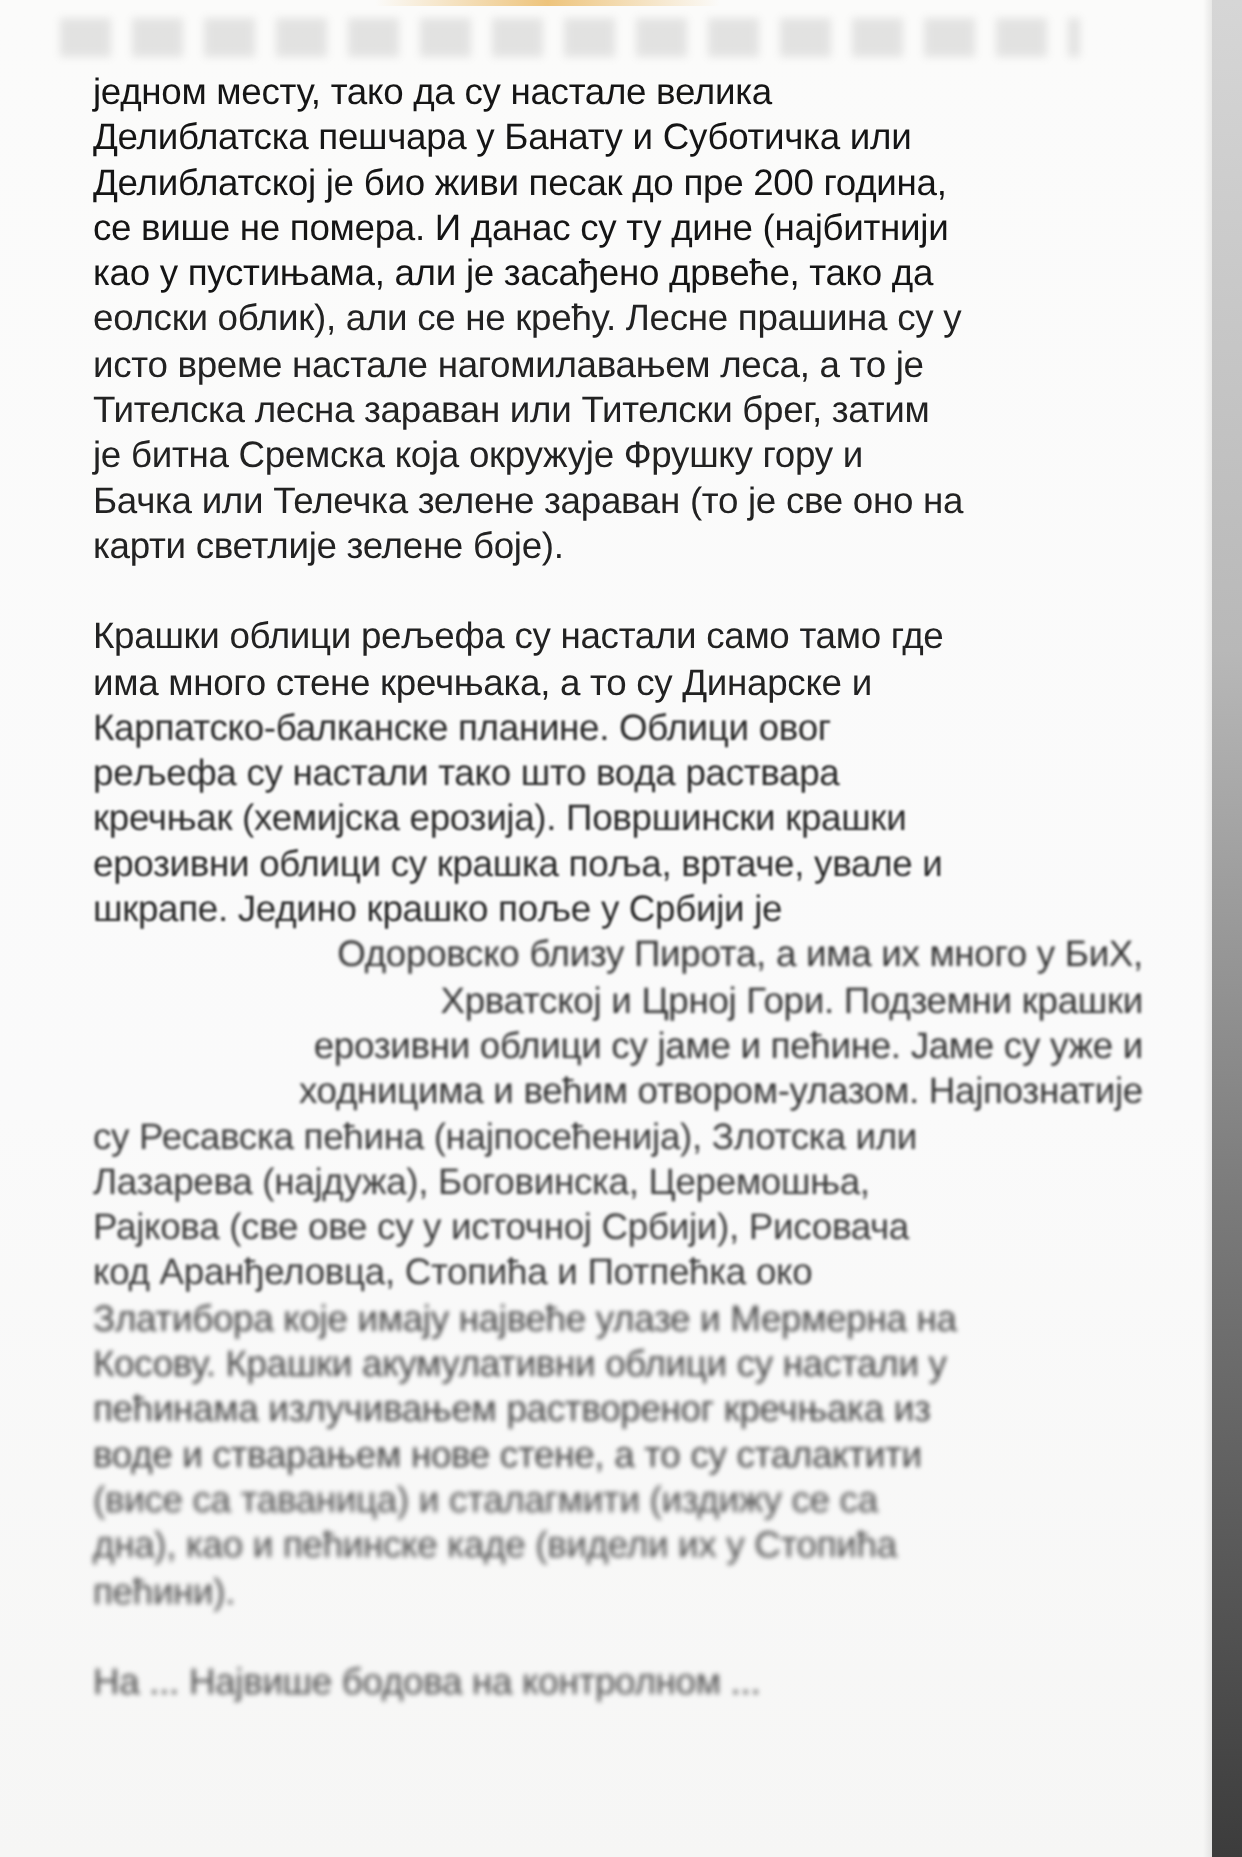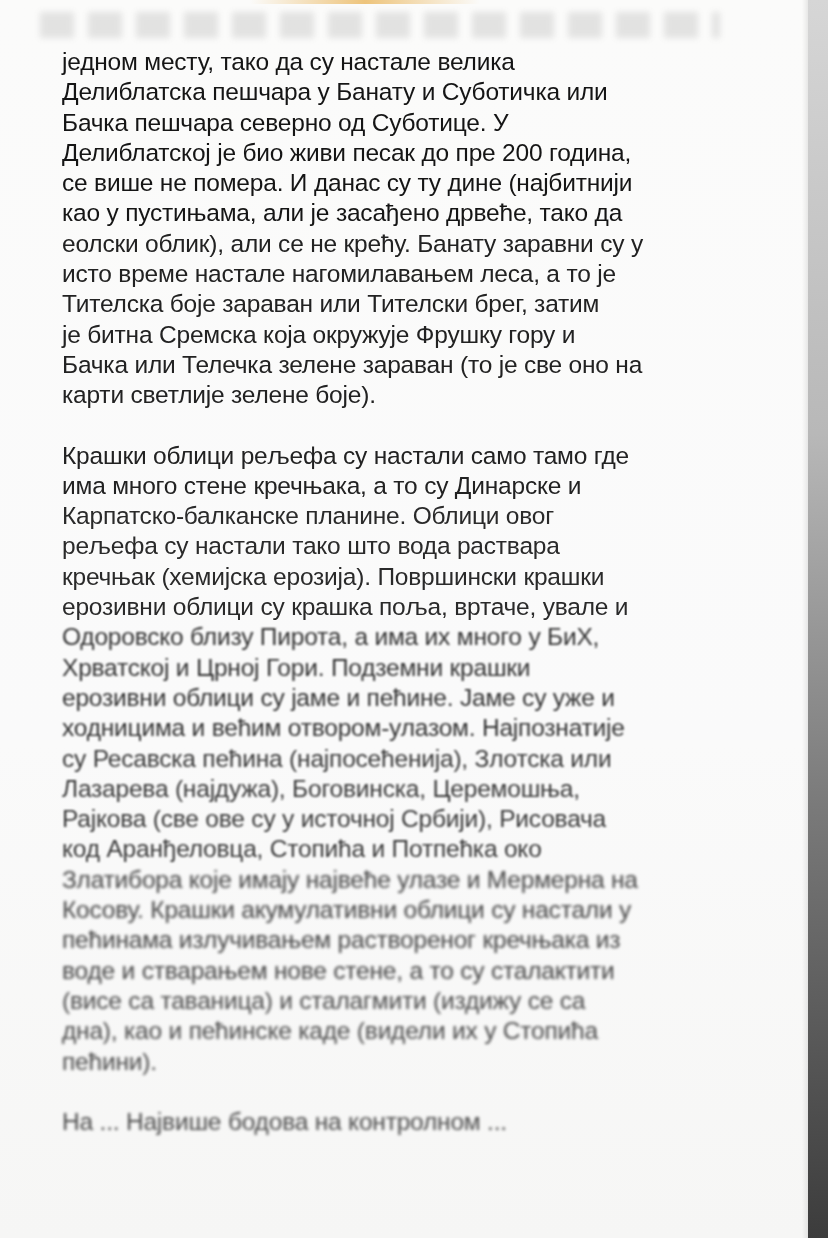--- a/index.html
+++ b/index.html
@@ -54,21 +54,21 @@
       display: block;
       white-space: nowrap;
     }
     .para-gap {
       height: 30px;
     }
     
     .b0 { filter: none; color: #151515; }
     .b1 { filter: blur(0.3px); color: #222; }
     .b2 { filter: blur(0.6px); color: #2a2a2a; }
-    .b3 { filter: blur(0.9px); color: #333; }
+    .b3 { filter: blur(0.9px); color: #333; text-align: right; }
     .b4 { filter: blur(1.2px); color: #3a3a3a; }
     .b5 { filter: blur(1.5px); color: #444; }
     .b6 { filter: blur(1.8px); color: #4a4a4a; }
     .right-edge {
       position: absolute;
       right: 0;
       top: 0;
       width: 20px;
       height: 1238px;
       background: linear-gradient(180deg, #d6d6d6 0%, #b8b8b8 35%, #7a7a7a 65%, #3c3c3c 100%);
@@ -88,41 +88,41 @@
 
 <div class="page">
   <div class="top-glow"></div>
   <div class="ghost-header"></div>
 
   <div class="content">
 
     <div>
       <span class="line b0">једном месту, тако да су настале велика</span>
       <span class="line b0">Делиблатска пешчара у Банату и Суботичка или</span>
-      <span class="line b0">Бачка пешчара северно од Суботице. У</span>
       <span class="line b0">Делиблатској је био живи песак до пре 200 година,</span>
       <span class="line b0">се више не помера. И данас су ту дине (најбитнији</span>
       <span class="line b0">као у пустињама, али је засађено дрвеће, тако да</span>
-      <span class="line b1">еолски облик), али се не крећу. Банату заравни су у</span>
+      <span class="line b1">еолски облик), али се не крећу. Лесне прашина су у</span>
       <span class="line b1">исто време настале нагомилавањем леса, а то је</span>
-      <span class="line b1">Тителска боје зараван или Тителски брег, затим</span>
+      <span class="line b1">Тителска лесна зараван или Тителски брег, затим</span>
       <span class="line b1">је битна Сремска која окружује Фрушку гору и</span>
       <span class="line b1">Бачка или Телечка зелене зараван (то је све оно на</span>
       <span class="line b1">карти светлије зелене боје).</span>
     </div>
 
     <div class="para-gap"></div>
 
     <div>
       <span class="line b1">Крашки облици рељефа су настали само тамо где</span>
       <span class="line b1">има много стене кречњака, а то су Динарске и</span>
       <span class="line b2">Карпатско-балканске планине. Облици овог</span>
       <span class="line b2">рељефа су настали тако што вода раствара</span>
       <span class="line b2">кречњак (хемијска ерозија). Површински крашки</span>
       <span class="line b2">ерозивни облици су крашка поља, вртаче, увале и</span>
+      <span class="line b2">шкрапе. Једино крашко поље у Србији је</span>
       <span class="line b3">Одоровско близу Пирота, а има их много у БиХ,</span>
       <span class="line b3">Хрватској и Црној Гори. Подземни крашки</span>
       <span class="line b3">ерозивни облици су јаме и пећине. Јаме су уже и</span>
       <span class="line b3">ходницима и већим отвором-улазом. Најпознатије</span>
       <span class="line b4">су Ресавска пећина (најпосећенија), Злотска или</span>
       <span class="line b4">Лазарева (најдужа), Боговинска, Церемошња,</span>
       <span class="line b4">Рајкова (све ове су у источној Србији), Рисовача</span>
       <span class="line b4">код Аранђеловца, Стопића и Потпећка око</span>
       <span class="line b5">Златибора које имају највеће улазе и Мермерна на</span>
       <span class="line b5">Косову. Крашки акумулативни облици су настали у</span>

